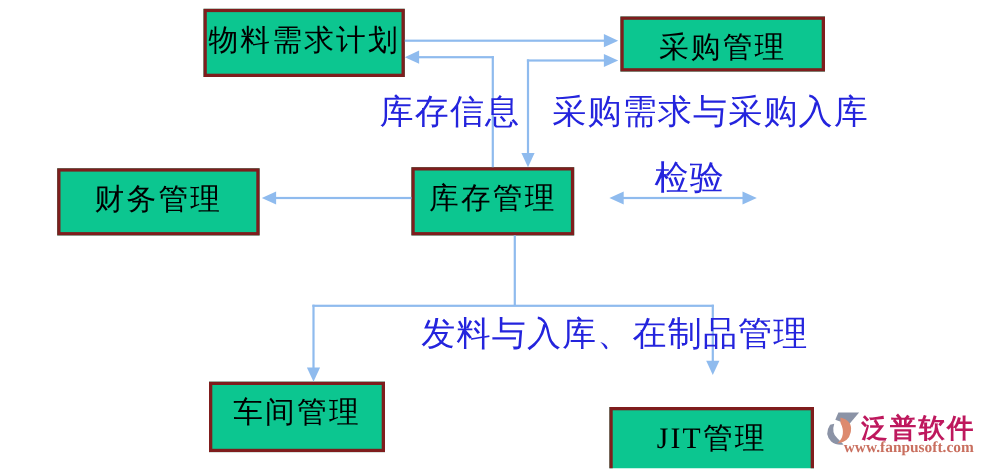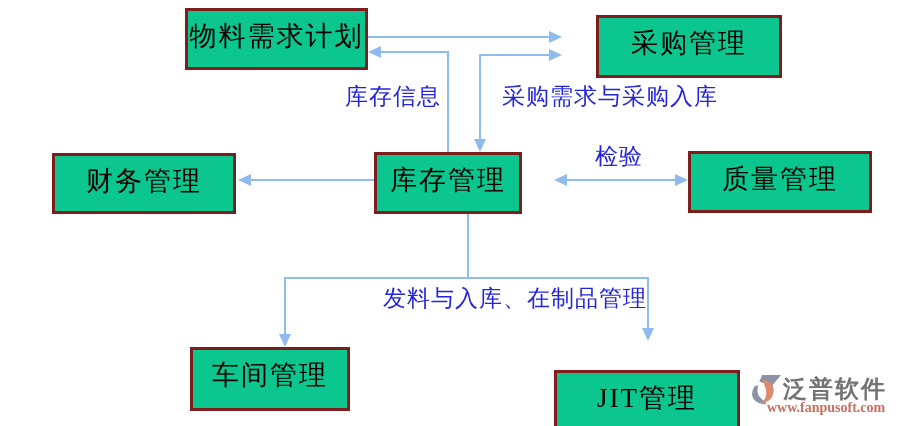--- a/index.html
+++ b/index.html
@@ -7,21 +7,21 @@
     position:relative;width:900px;height:426px;background:#ffffff;overflow:hidden;
     font-family:"Liberation Serif","DejaVu Serif",serif;
   }
   
   .node{
     position:absolute;background:#0cc690;border:3px solid #7f1d1d;
     color:#000;font-size:27px;letter-spacing:2px;text-align:center;
     padding-top:7px;box-sizing:border-box;
   }
   #node-mrp        {left:185px;top:8px;  width:183px;height:62px;}
-  #node-procure    {left:564px;top:15px; width:186px;height:63px;margin-left:32px;}
+  #node-procure    {left:564px;top:15px; width:186px;height:50px;}
   #node-finance    {left:52px; top:153px;width:184px;height:61px;}
   #node-inventory  {left:374px;top:152px;width:148px;height:62px;}
   #node-quality    {left:688px;top:151px;width:184px;height:62px;}
   #node-workshop   {left:190px;top:347px;width:160px;height:64px;}
   #node-jit        {left:554px;top:341px;width:186px;height:62px;margin-top:29px;}
 
   
   .hline,.vline{position:absolute;background:#8fbbee;}
   .hline{height:2px;} .vline{width:2px;}
   
@@ -51,45 +51,44 @@
   #ahB  {left:368px;top:46px;}
   #ahC1 {left:549px;top:49px;}
   #ahC2 {left:474px;top:139px;}
   #ahD  {left:238px;top:174px;}
   #ahE1 {left:554px;top:174px;}
   #ahE2 {left:675px;top:174px;}
   #ahF1 {left:279px;top:334px;}
   #ahF2 {left:642px;top:328px;}
 
   
-  .edge-label{position:absolute;color:#2424dd;font-size:23px;letter-spacing:1px;white-space:nowrap;}
+  .edge-label{position:absolute;color:#2424dd;font-size:31px;letter-spacing:1px;white-space:nowrap;}
   #lbl-inventory-info {left:345px;top:81px;}
   #lbl-purchase-flow  {left:502px;top:81px;}
   #lbl-finance-data   {left:262px;top:141px;}
   #lbl-inspection     {left:595px;top:141px;}
   #lbl-issue-wip      {left:337px;top:283px;margin-left:46px;}
 
   
   .watermark{position:absolute;left:746px;top:371px;width:150px;height:48px;}
   .wm-logo{position:absolute;left:2px;top:3px;}
   .wm-brand{position:absolute;left:37px;top:2px;font-size:24px;font-weight:bold;
-            color:#737373;letter-spacing:2px;white-space:nowrap;}
+            color:#be185d;letter-spacing:2px;white-space:nowrap;}
   .wm-url{position:absolute;left:21px;top:29px;font-size:14px;font-weight:bold;
           color:#c96f5f;white-space:nowrap;}
 </style>
 </head>
 <body>
 
 <div class="canvas">
 
   <div class="node" id="node-mrp">物料需求计划</div>
   <div class="node" id="node-procure">采购管理</div>
   <div class="node" id="node-finance">财务管理</div>
   <div class="node" id="node-inventory">库存管理</div>
-  <div class="node" id="node-quality">质量管理</div>
   <div class="node" id="node-workshop">车间管理</div>
   <div class="node" id="node-jit">JIT管理</div>
 
   <div class="hline" id="lnA"></div>
   <div class="ah ah-right" id="ahA"></div>
 
   <div class="vline" id="lnB-v"></div>
   <div class="hline" id="lnB-h"></div>
   <div class="ah ah-left" id="ahB"></div>
 

